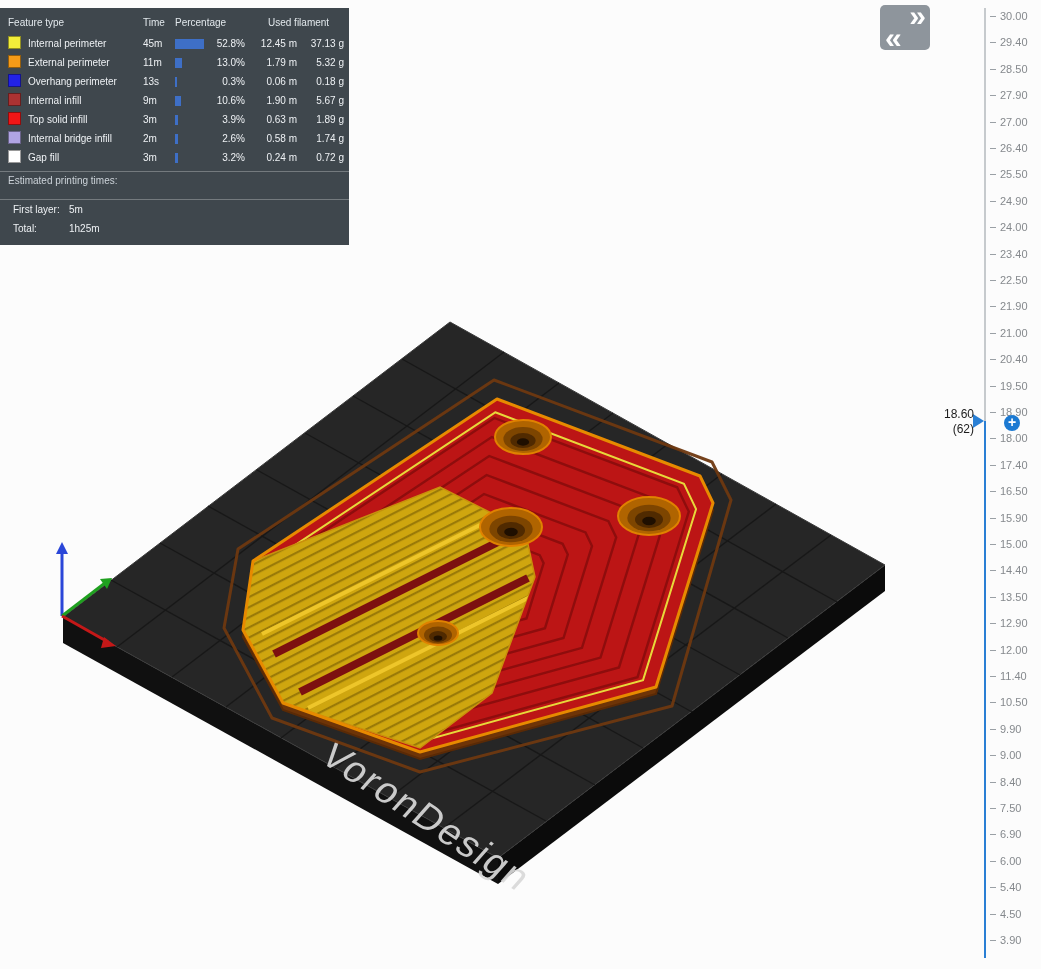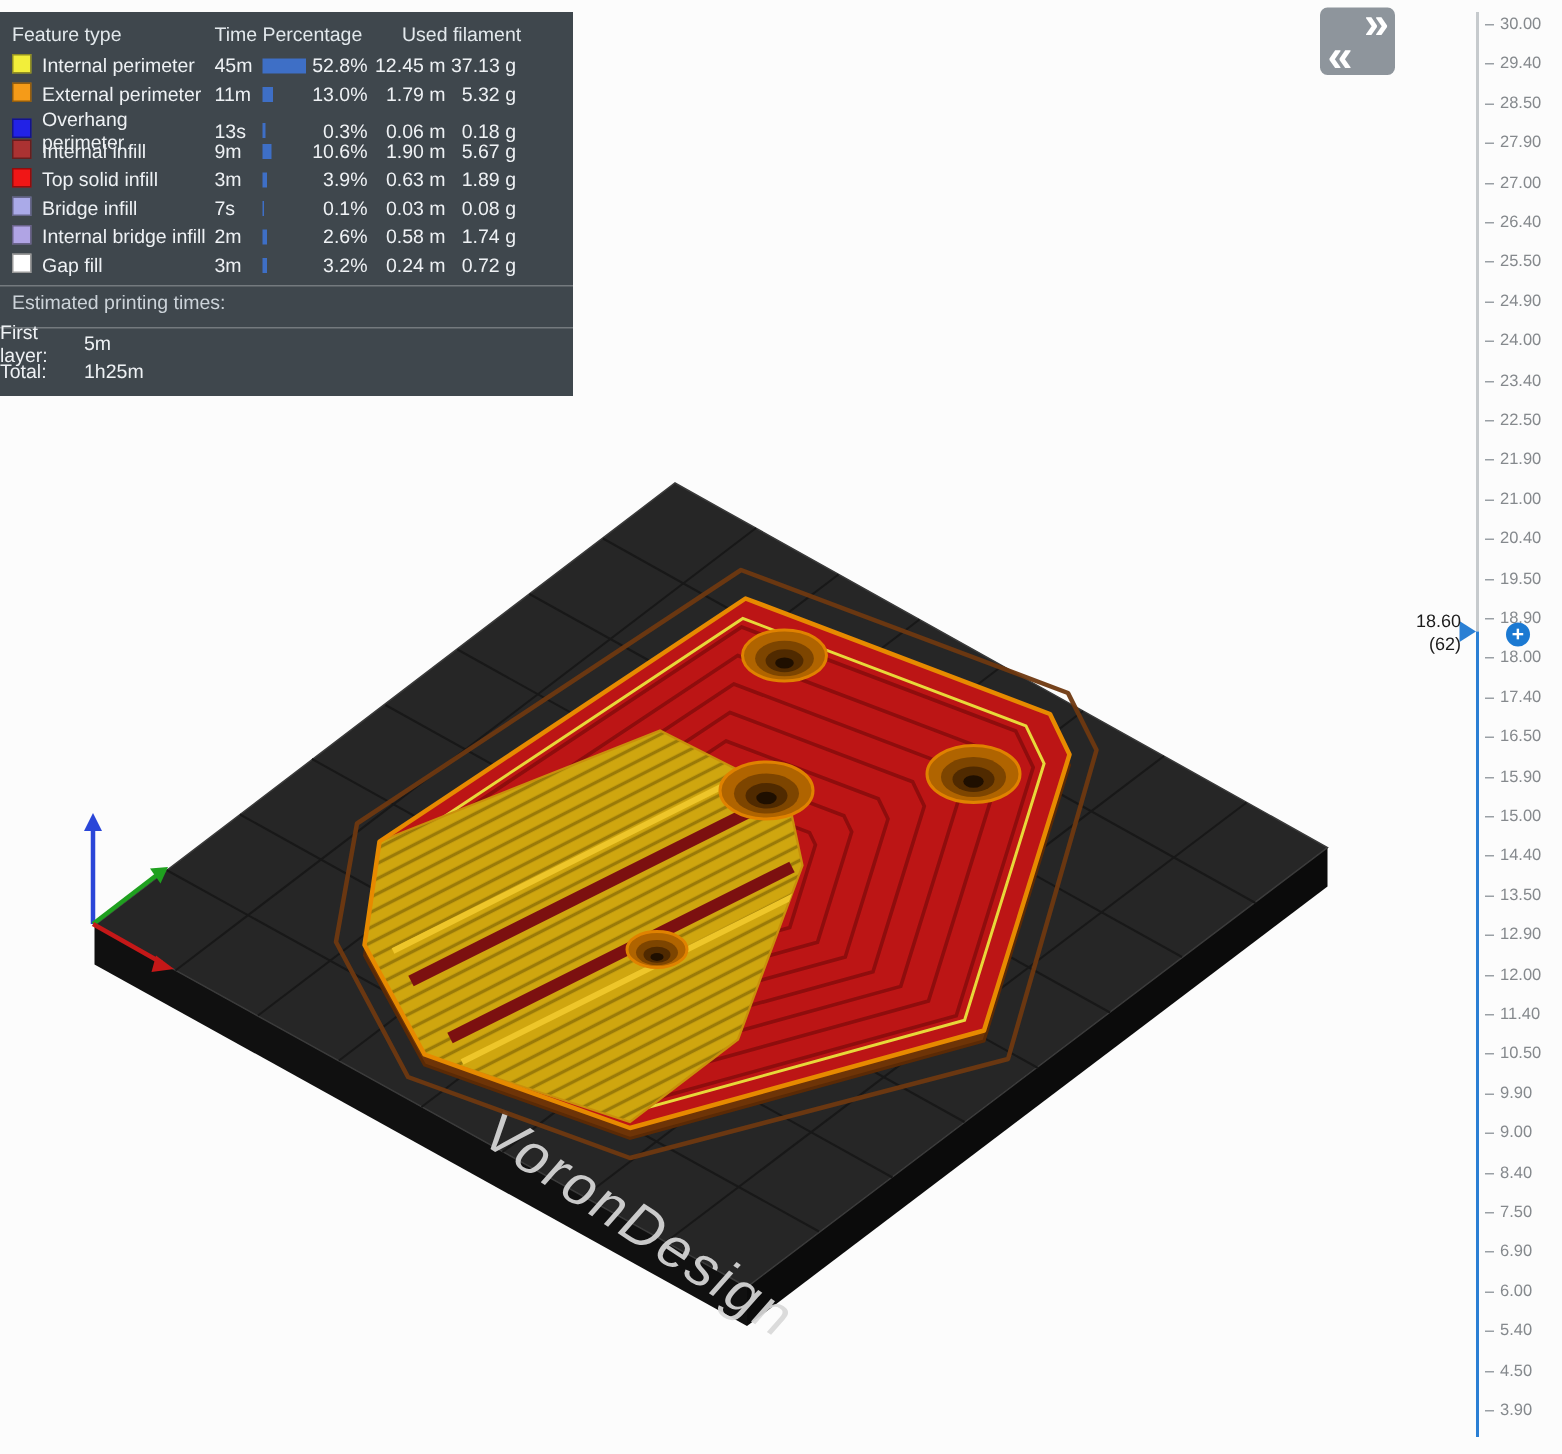--- a/index.html
+++ b/index.html
@@ -6,40 +6,40 @@
   body{
     width:1041px;height:969px;overflow:hidden;position:relative;
     background:#fcfcfc;
     font-family:"Liberation Sans", sans-serif;
     -webkit-font-smoothing:antialiased;
   }
   
   .viewport{position:absolute;left:0;top:0;width:1041px;height:969px;}
   
   .legend{
-    position:absolute;left:0;top:8px;width:382px;
+    position:absolute;left:0;top:8px;width:349px;
     background:rgba(47,55,62,0.92);
-    color:#eef1f4;font-size:13px;z-index:5;
+    color:#eef1f4;font-size:10px;z-index:5;
   }
   .lheader{
     display:grid;grid-template-columns:135px 32px 93px 1fr;
     padding:5px 8px 3px 8px;color:#e2e8ec;height:18px;align-items:center;
   }
   .lrow{
     display:grid;grid-template-columns:20px 115px 32px 33px 37px 52px 47px;
     align-items:center;height:19px;padding:0 5px 0 8px;
   }
   .swatch{width:13px;height:13px;display:inline-block;border:1px solid rgba(0,0,0,.4);box-sizing:border-box;}
   .c-time{text-align:left;}
   .c-bar{height:10px;position:relative;}
   .c-bar i{display:block;height:10px;background:#3e6fc6;}
   .c-pct,.c-len,.c-wt{text-align:right;}
   .lsep{border-top:1px solid rgba(255,255,255,.28);margin-top:4px;}
   .ltitle{padding:3px 8px;color:#ccd3d9;height:17px;}
-  .lrow2{display:flex;height:19px;align-items:center;padding:0 0;}
+  .lrow2{display:flex;height:19px;align-items:center;padding:0 13px;}
   .lrow2 .lab{width:56px;}
   .legend-bottom-pad{height:7px;}
   
   .collapse-btns{
     position:absolute;left:880px;top:5px;width:50px;height:45px;
     background:#8e959c;border-radius:5px;z-index:6;color:#fff;
   }
   .chev-expand{position:absolute;right:4px;top:-6px;font-size:30px;font-weight:bold;cursor:pointer;}
   .chev-collapse{position:absolute;left:5px;bottom:-5px;font-size:30px;font-weight:bold;cursor:pointer;}
   
@@ -230,31 +230,20 @@
       <span class="c-label">Top solid infill</span>
       <span class="c-time">3m</span>
       <span class="c-bar">
           <i style="width:3px"></i>
         </span>
       <span class="c-pct">3.9%</span>
       <span class="c-len">0.63 m</span>
       <span class="c-wt">1.89 g</span>
     </div>
       <div class="lrow">
-      <span><span class="swatch" style="background:#aaaae8"></span></span>
-      <span class="c-label">Bridge infill</span>
-      <span class="c-time">7s</span>
-      <span class="c-bar">
-          <i style="width:1px"></i>
-        </span>
-      <span class="c-pct">0.1%</span>
-      <span class="c-len">0.03 m</span>
-      <span class="c-wt">0.08 g</span>
-    </div>
-      <div class="lrow">
       <span><span class="swatch" style="background:#b0a4e4"></span></span>
       <span class="c-label">Internal bridge infill</span>
       <span class="c-time">2m</span>
       <span class="c-bar">
           <i style="width:3px"></i>
         </span>
       <span class="c-pct">2.6%</span>
       <span class="c-len">0.58 m</span>
       <span class="c-wt">1.74 g</span>
     </div>

